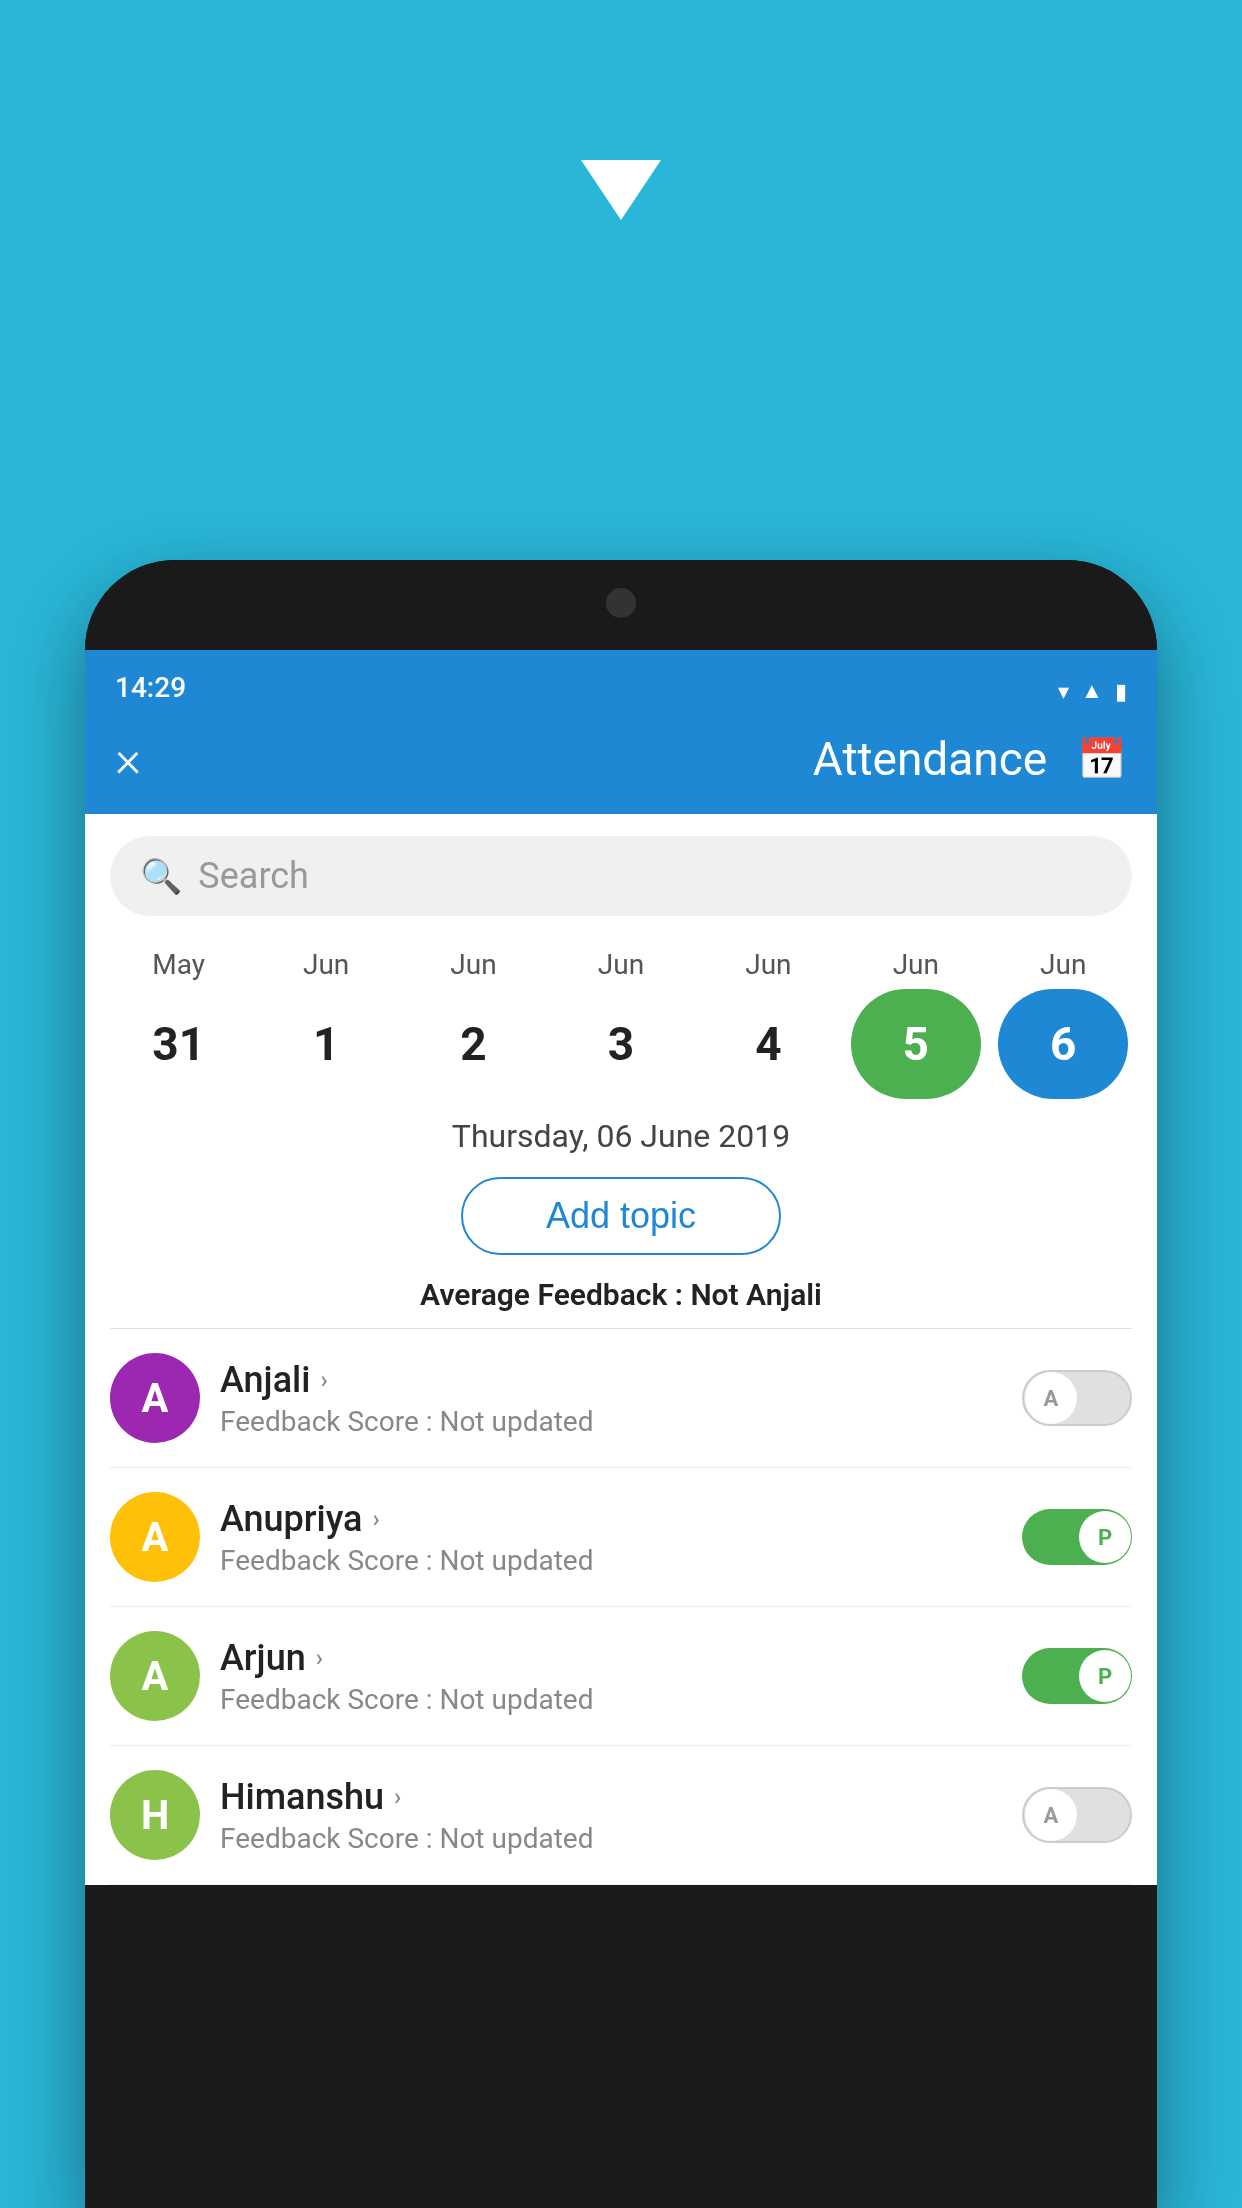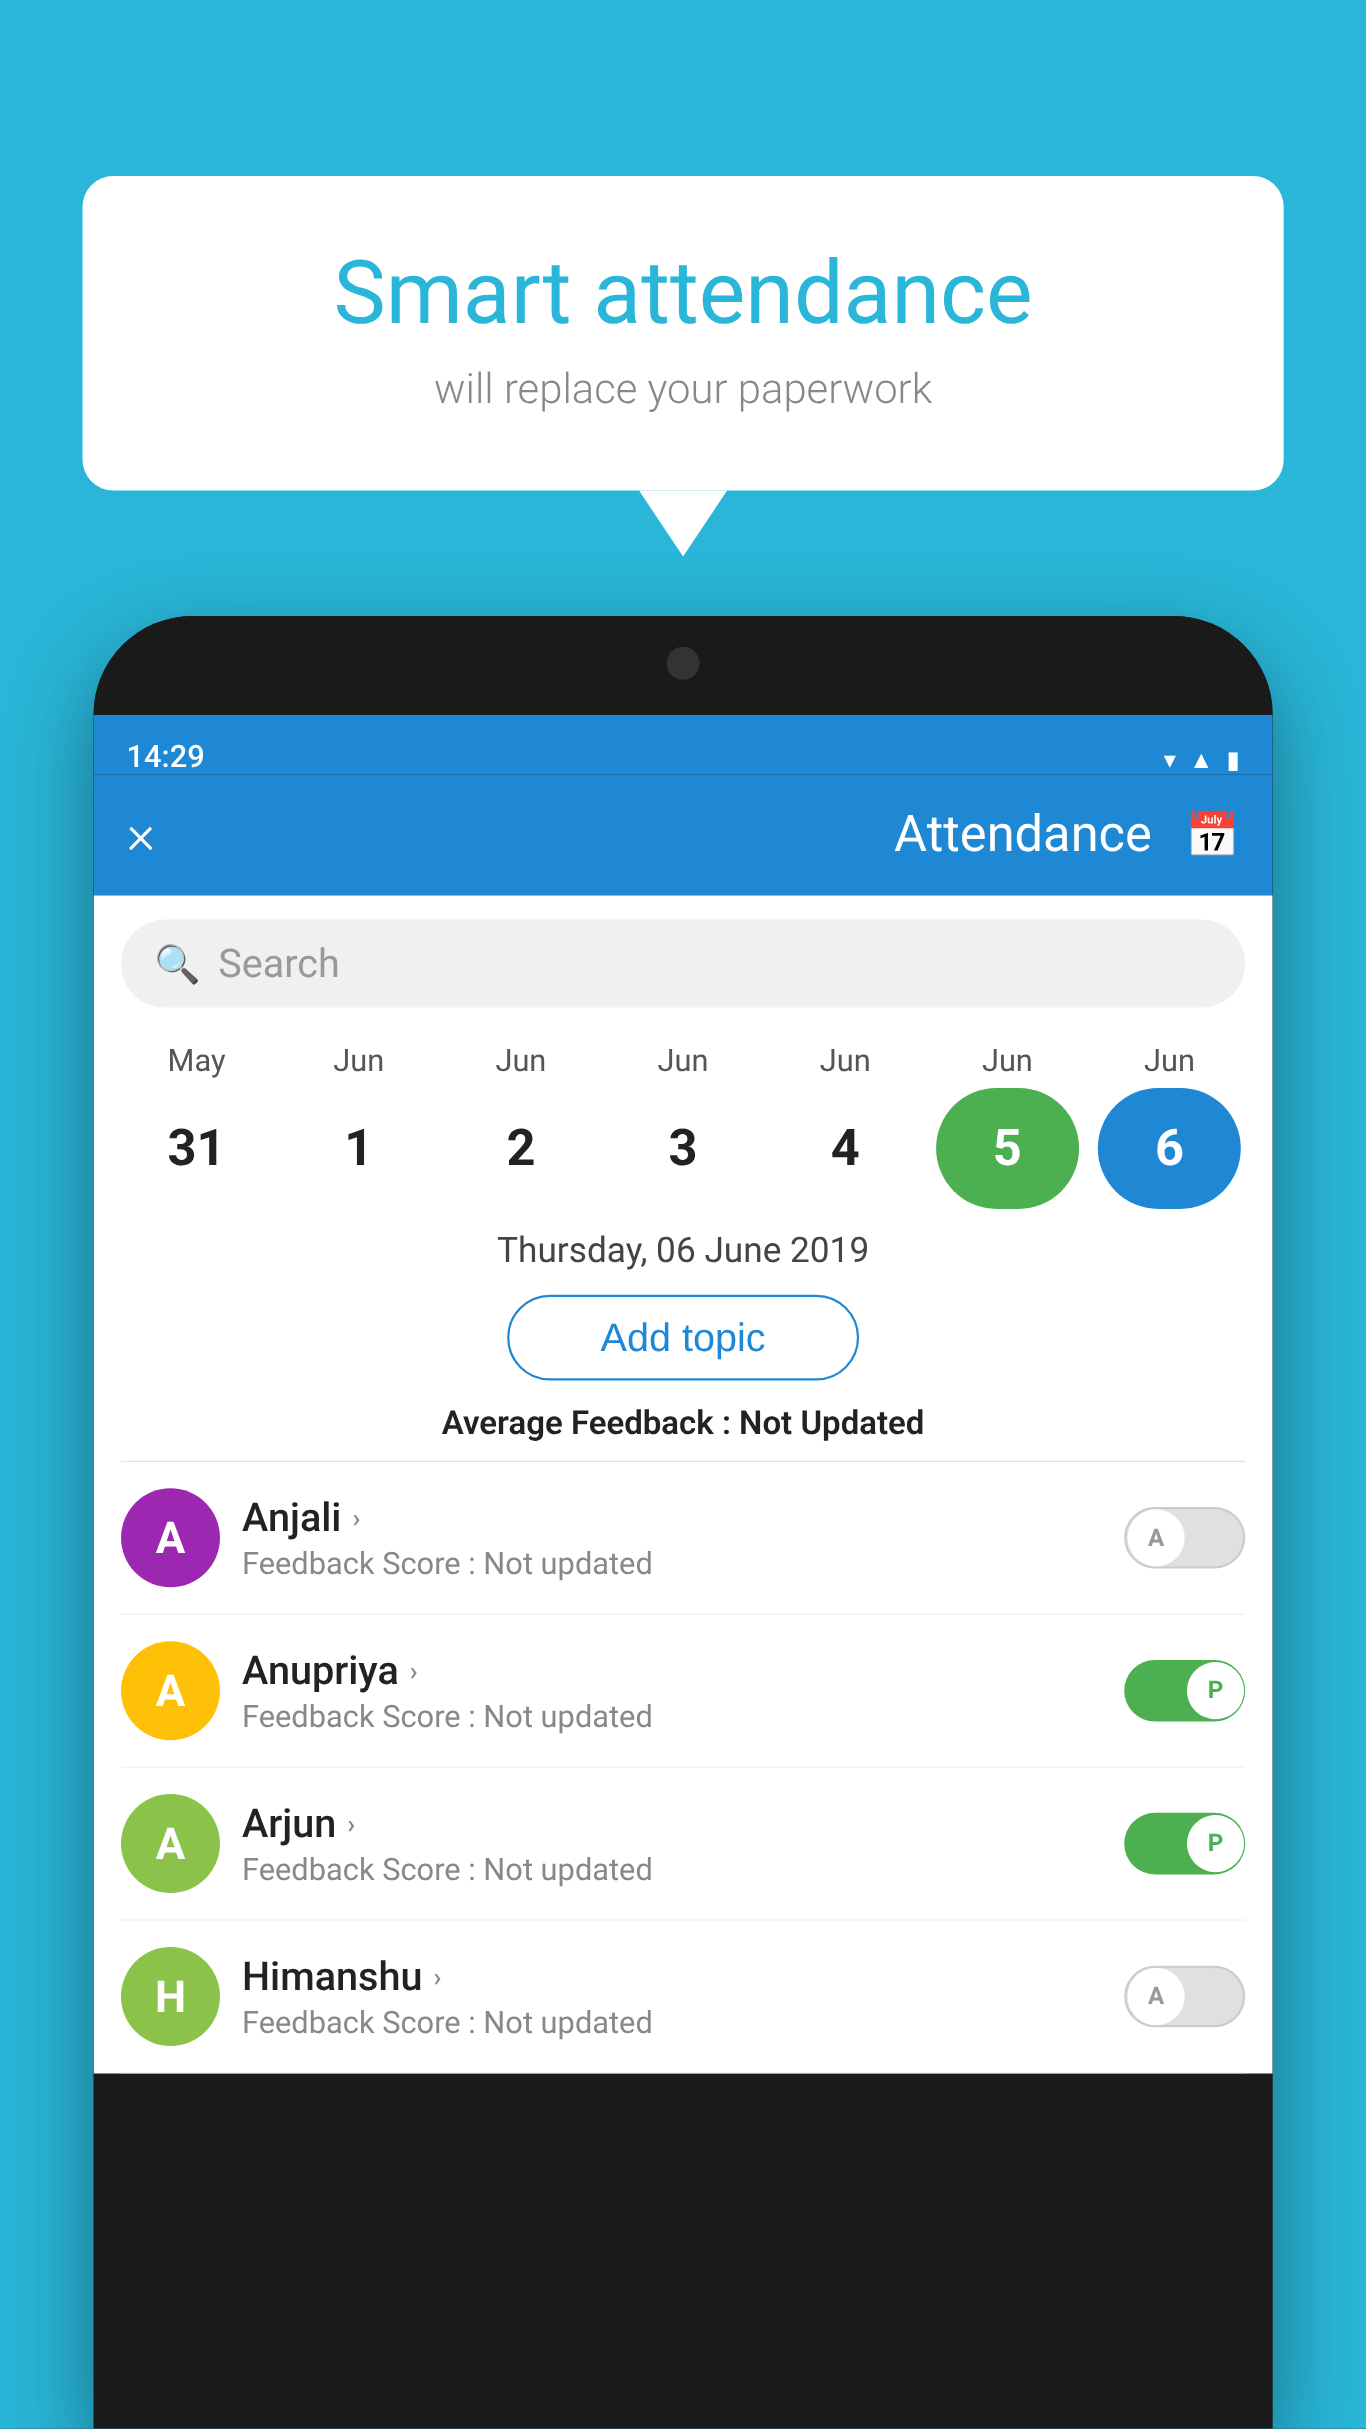--- a/index.html
+++ b/index.html
@@ -356,24 +356,20 @@
 
     .toggle.on .toggle-knob {
       right: 1px;
       color: #4caf50;
     }
   </style>
 </head>
 <body>
 
 <div class="speech-bubble-container">
-  <div class="speech-bubble">
-    <div class="speech-bubble-title">Smart attendance</div>
-    <div class="speech-bubble-sub">will replace your paperwork</div>
-  </div>
   <div class="speech-bubble-tail"></div>
 </div>
 
 <div class="phone-frame">
 
   <div class="phone-top-bezel">
     <div class="phone-camera"></div>
   </div>
 
   <div class="status-bar">
@@ -417,21 +413,21 @@
         <div class="cal-day today">5</div>
         <div class="cal-day selected">6</div>
       </div>
     </div>
 
     <div class="date-label">Thursday, 06 June 2019</div>
 
     <button class="add-topic-btn">Add topic</button>
 
     <div class="avg-feedback">
-      <span>Average Feedback : </span><span>Not Updated</span>
+      <span>Average Feedback : </span><span>Not Anjali</span>
     </div>
 
     <div class="divider"></div>
 
     <div class="student-list">
 
       <div class="student-item">
         <div class="student-avatar" style="background:#9c27b0;">A</div>
         <div class="student-info">
           <div class="student-name">

